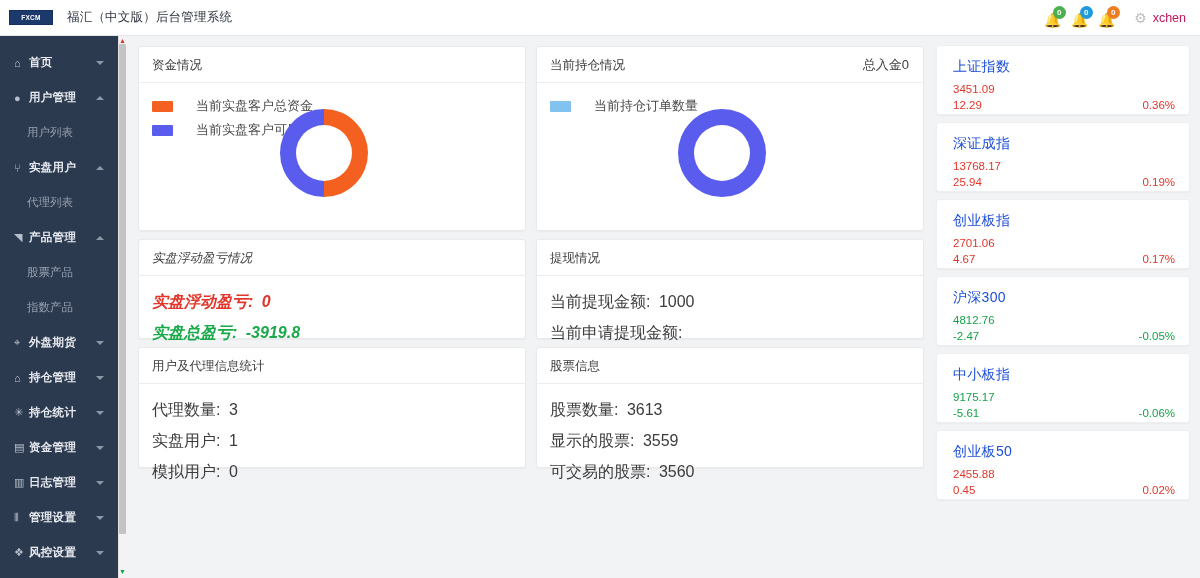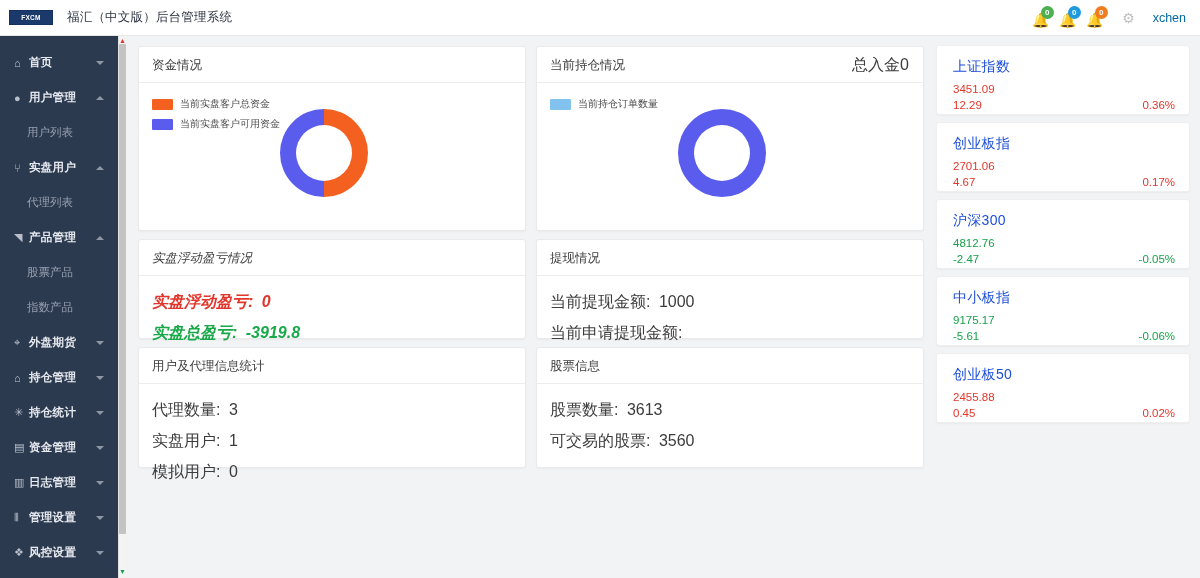--- a/index.html
+++ b/index.html
@@ -46,21 +46,21 @@
     border-radius: 50%;
     color: #fff; font-size: 8px; line-height: 13px;
     text-align: center; font-weight: 600;
   }
   .gear-icon {
     width: 24px; height: 24px; margin-left: 6px;
     display: flex; align-items: center; justify-content: center;
     color: #bfbfbf; font-size: 14px; cursor: pointer;
   }
   .username {
-    margin-left: 12px; font-size: 12.5px; color: #0369a1;
+    font-size: 12.5px; color: #be185d;
   }
 
   
   .sidebar {
     position: absolute; top: 36px; left: 0; width: 120px; height: 542px;
     background: #2c3a4f;
     overflow: hidden;
   }
   .sb-item {
     position: relative;
@@ -130,29 +130,29 @@
   }
   .card-head {
     height: 36px; line-height: 36px;
     padding-left: 13px;
     font-size: 12.5px; color: #3c3c3c;
     border-bottom: 1px solid #ededed;
     position: relative;
   }
   .card-head .right-note {
     position: absolute; right: 14px; top: 0;
-    font-size: 16px; color: #3c3c3c;
+    font-size: 13px; color: #3c3c3c;
   }
   .card-body { position: relative; padding: 14px 0 0 13px; }
 
   .legend-row { display: flex; align-items: center; margin-bottom: 6px; }
   .legend-swatch {
     width: 21px; height: 11px; border-radius: 1px; margin-right: 7px;
   }
-  .legend-text { font-size: 10px; color: #4b4b4b; }
+  .legend-text { font-size: 13px; color: #4b4b4b; margin-left: 16px; }
 
   .donut { position: absolute; border-radius: 50%; }
 
   .stat-line { font-size: 16px; color: #3c3c3c; margin-bottom: 10px; }
   .stat-line .v { margin-left: 4px; }
   .stat-red { color: #e2362b; font-weight: bold; }
   .stat-green { color: #1aa94a; font-weight: bold; }
 
   
   .index-col {
@@ -350,37 +350,49 @@
   </div>
 
   <div class="card" style="left:408px; top:311px; width:388px; height:121px;">
     <div class="card-head">股票信息</div>
     <div class="card-body" style="padding-top:16px;">
       <div class="stat-line">
         <span>股票数量:</span>
         <span class="v">3613</span>
       </div>
       <div class="stat-line">
+        <span>显示的股票:</span>
+        <span class="v">3559</span>
+      </div>
+      <div class="stat-line">
         <span>可交易的股票:</span>
         <span class="v">3560</span>
       </div>
     </div>
   </div>
 </div>
 
 <div class="index-col" id="index-col">
     <div class="index-card">
       <div class="idx-name">上证指数</div>
       <div class="idx-price up">3451.09</div>
       <div class="idx-row">
         <span class="up">12.29</span>
         <span class="up">0.36%</span>
       </div>
     </div>
     <div class="index-card">
+      <div class="idx-name">深证成指</div>
+      <div class="idx-price up">13768.17</div>
+      <div class="idx-row">
+        <span class="up">25.94</span>
+        <span class="up">0.19%</span>
+      </div>
+    </div>
+    <div class="index-card">
       <div class="idx-name">创业板指</div>
       <div class="idx-price up">2701.06</div>
       <div class="idx-row">
         <span class="up">4.67</span>
         <span class="up">0.17%</span>
       </div>
     </div>
     <div class="index-card">
       <div class="idx-name">沪深300</div>
       <div class="idx-price down">4812.76</div>

